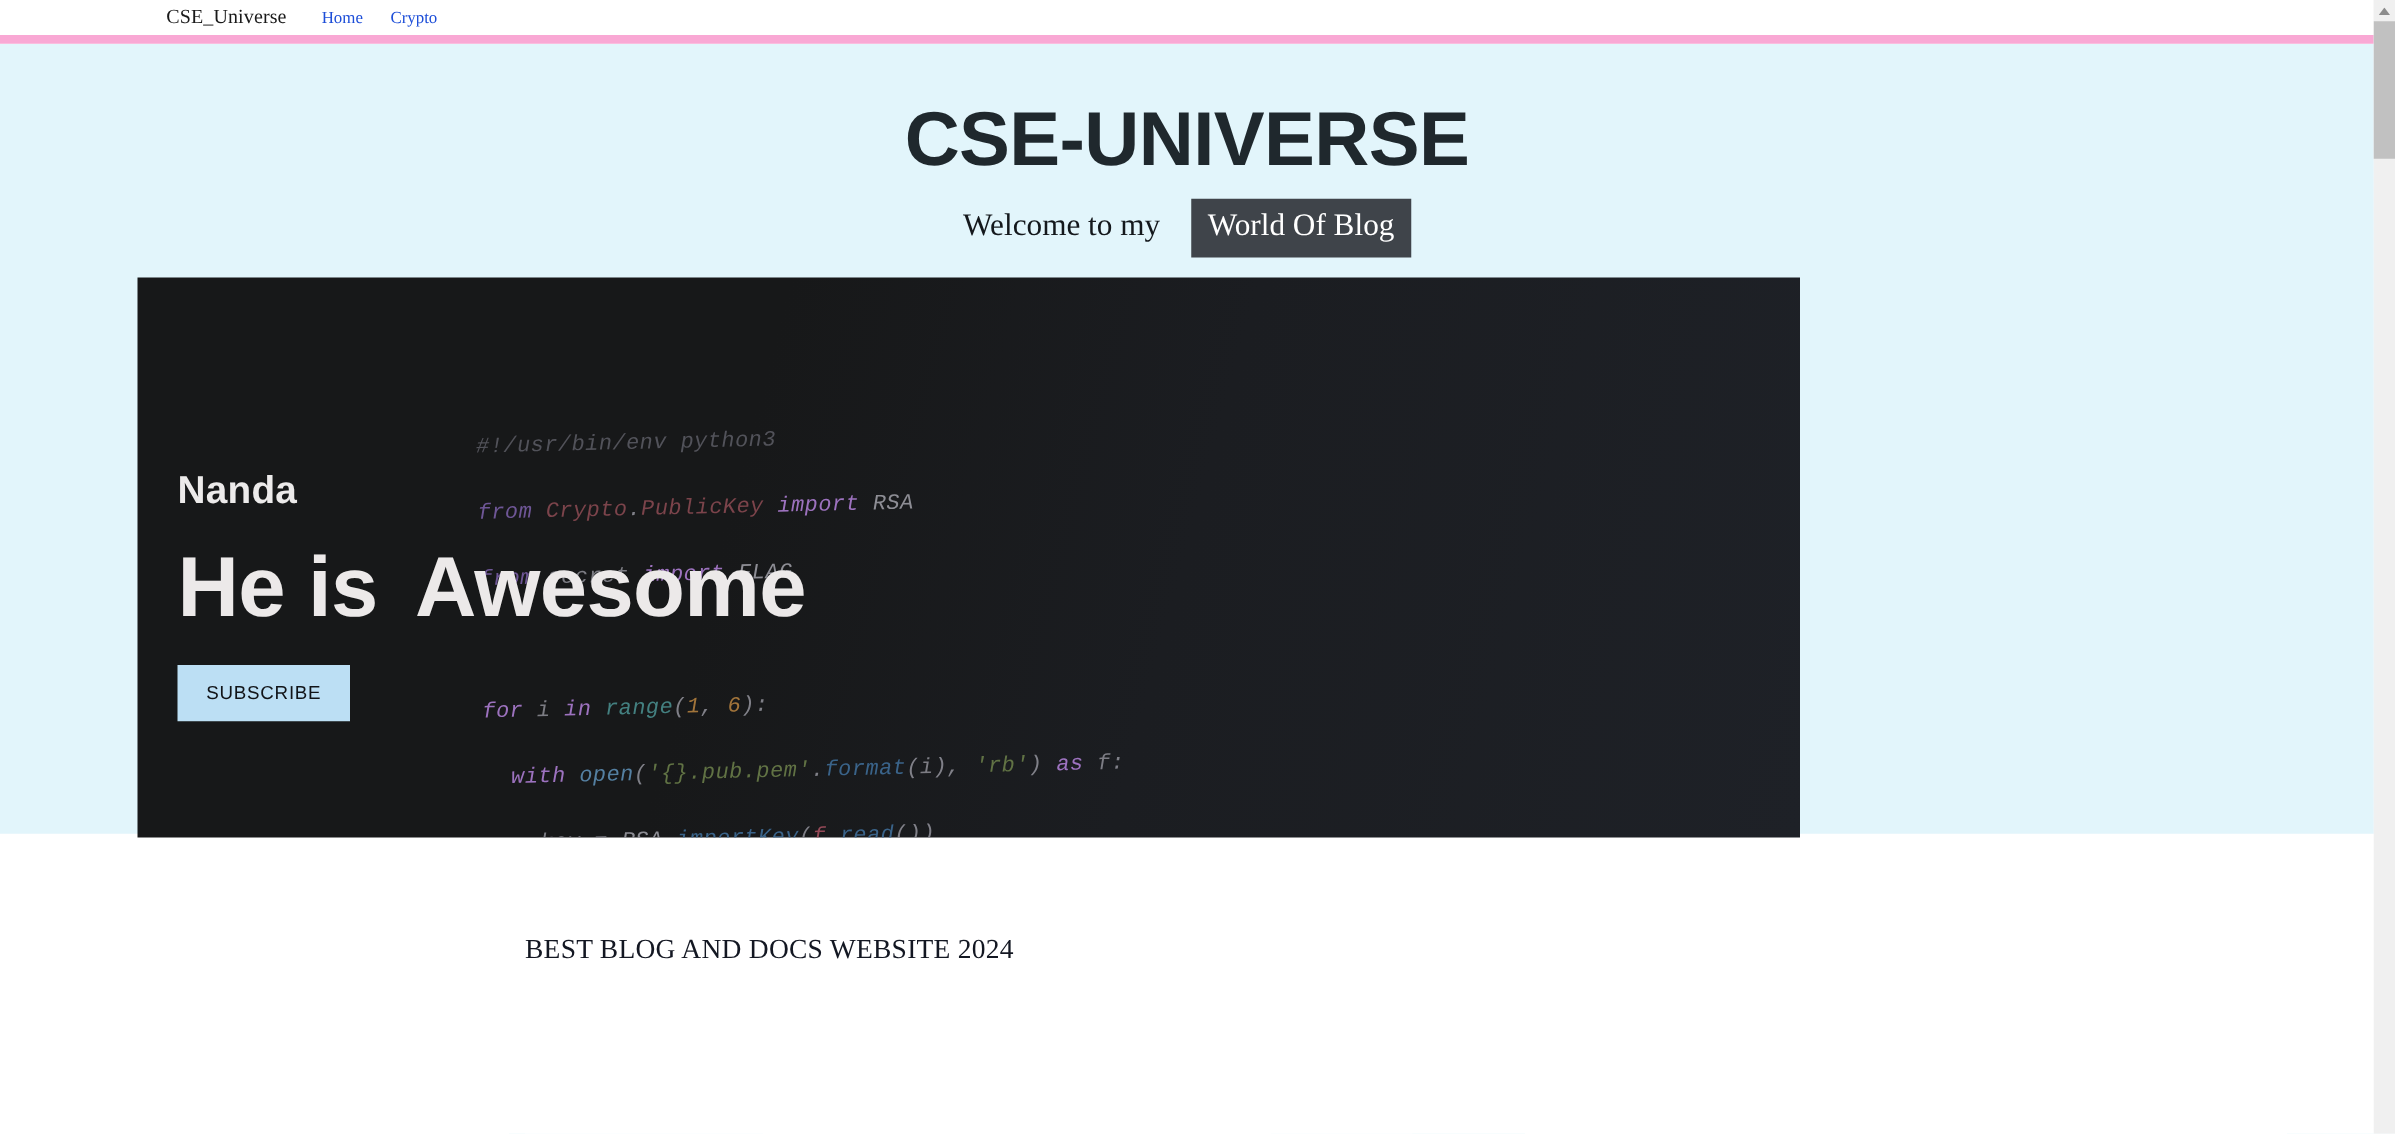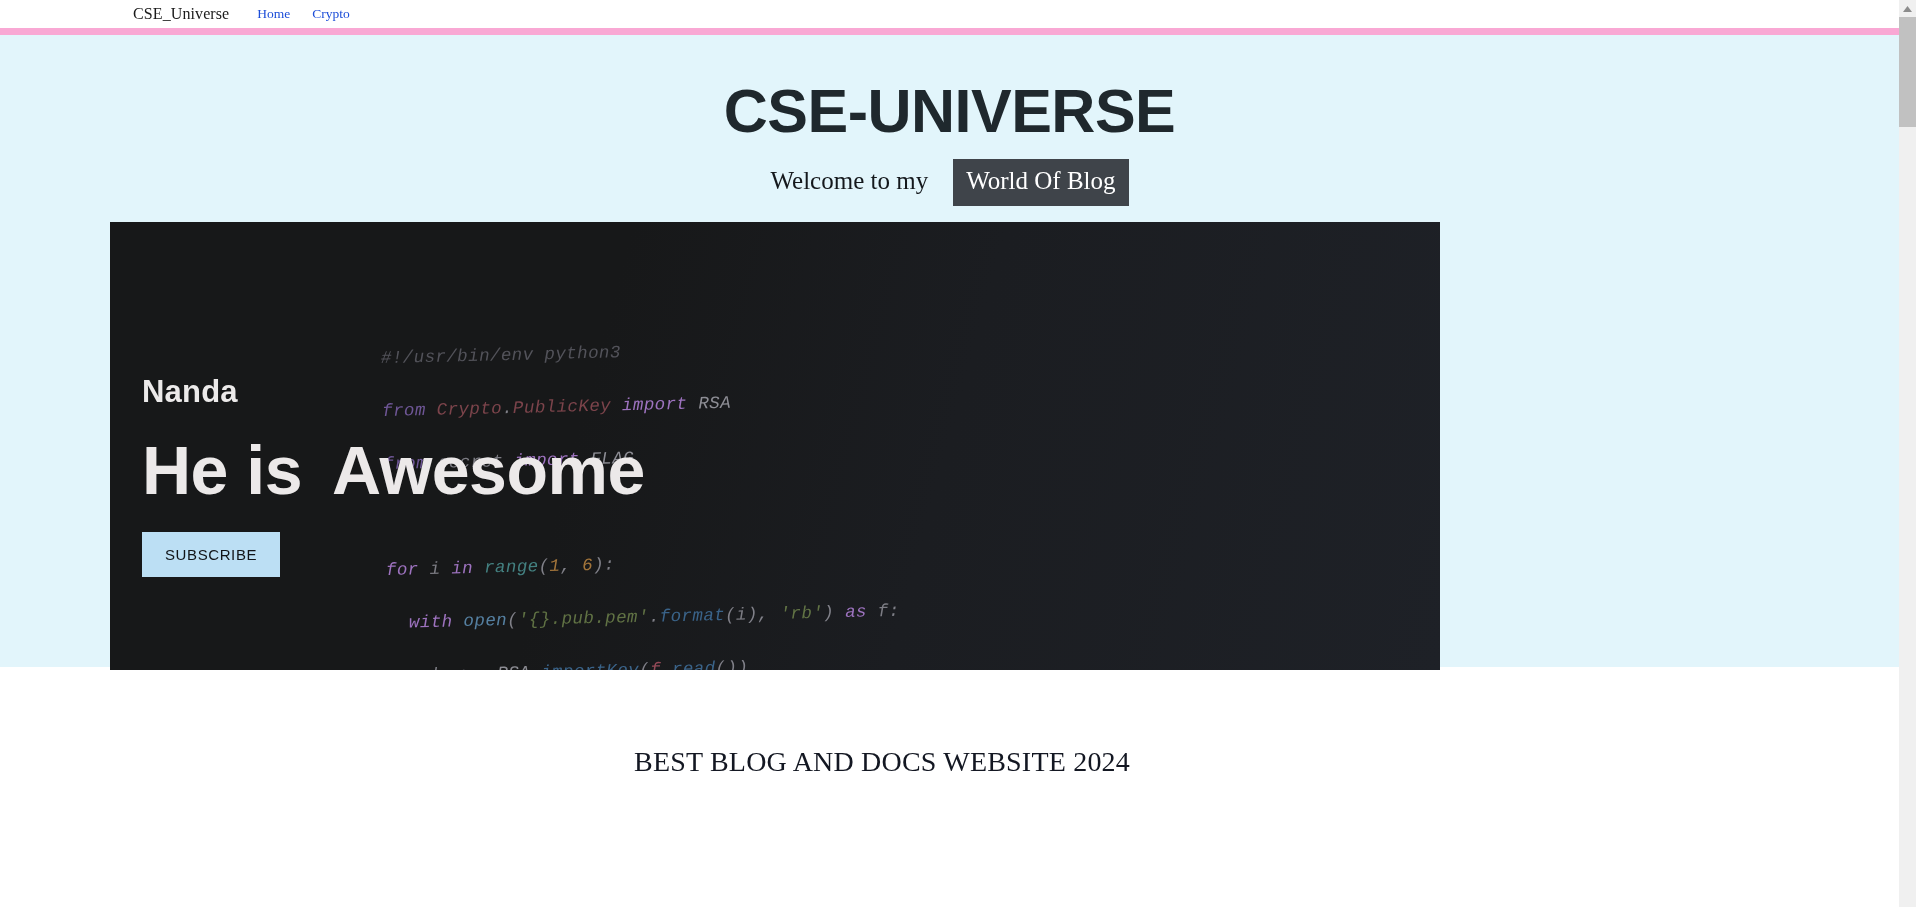--- a/index.html
+++ b/index.html
@@ -174,23 +174,23 @@
   .card {
     position: absolute;
     left: 420px;
     top: 668px;
     width: 710px;
     height: 204px;
     background: #ffffff;
     border-radius: 4px 4px 0 0;
   }
   .card-title {
-    text-align: right;
-    font-family: "Liberation Serif", serif;
-    font-size: 28px;
+    text-align: left;
+    font-family: "Liberation Serif", serif;
+    font-size: 22px;
     color: #131722;
     padding-top: 43px;
     letter-spacing: 0.2px;
     white-space: nowrap;
   }
 
   
   .scrollbar {
     position: absolute;
     top: 0; right: 0;

